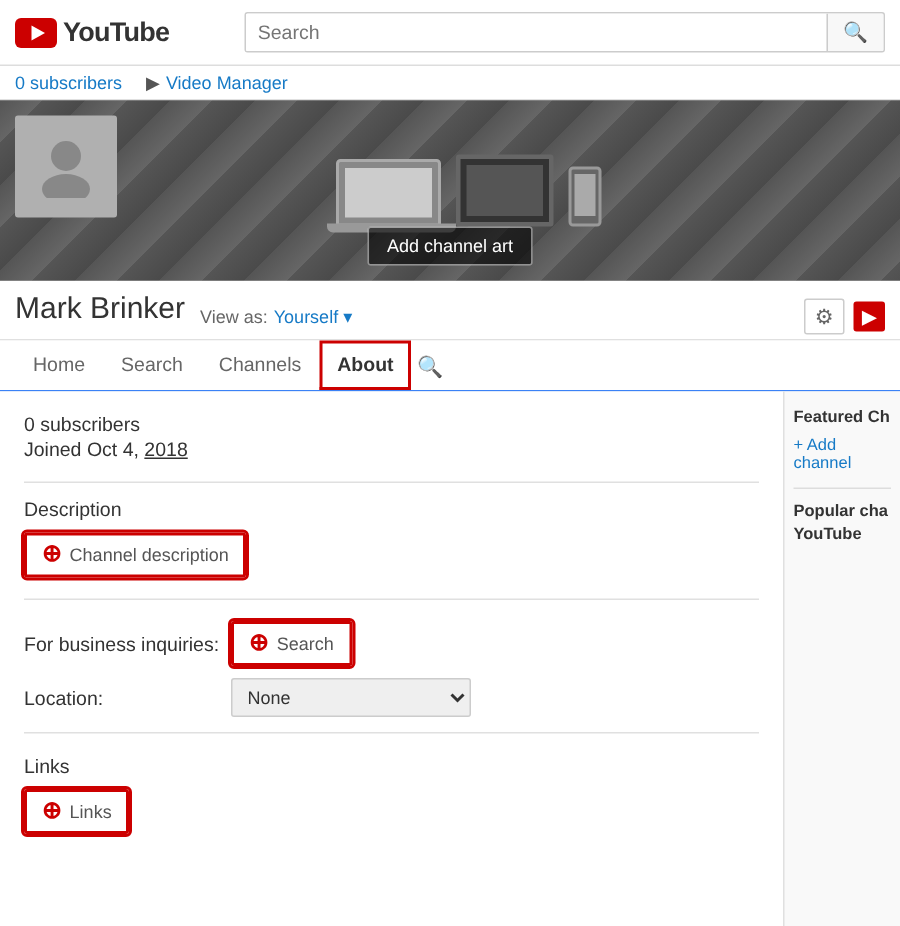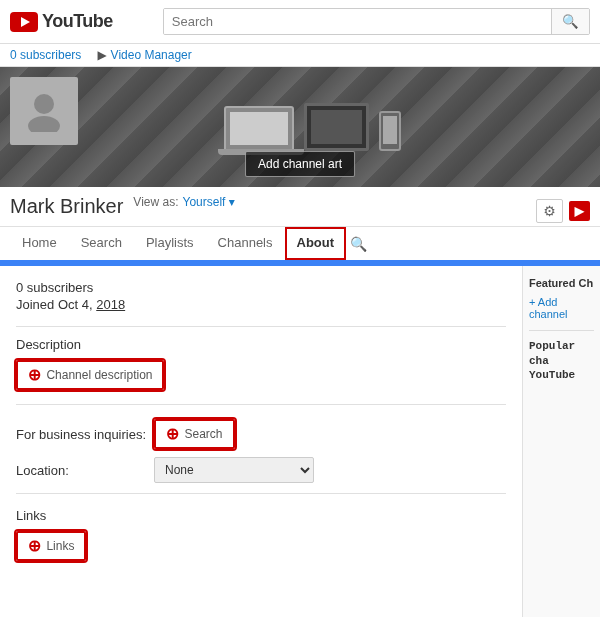--- a/index.html
+++ b/index.html
@@ -187,21 +187,21 @@
     .channel-header {
       background: #fff;
       border-bottom: 1px solid #e0e0e0;
       padding: 8px 10px 0 10px;
       display: flex;
       align-items: flex-start;
       justify-content: space-between;
     }
     .channel-name-area {
       display: flex;
-      align-items: flex-start;
+      align-items: flex-end;
       gap: 10px;
       padding-bottom: 8px;
     }
     .channel-name {
       font-size: 20px;
       font-weight: normal;
       color: #333;
     }
     .view-as {
       font-size: 12px;
@@ -237,21 +237,21 @@
       padding: 3px 6px;
       cursor: pointer;
       color: #fff;
       font-size: 12px;
       font-weight: bold;
     }
 
     
     .nav-tabs {
       background: #fff;
-      border-bottom: 6px solid #3b82f6;
+      border-bottom: 1px solid #3b82f6;
       display: flex;
       align-items: center;
       padding: 0 10px;
       gap: 0;
     }
     .nav-tab {
       padding: 8px 12px;
       color: #666;
       cursor: pointer;
       font-size: 13px;
@@ -400,21 +400,20 @@
     .right-divider {
       border: none;
       border-top: 1px solid #ddd;
       margin: 8px 0;
     }
     .popular-channels-title {
       font-size: 11px;
       font-weight: bold;
       color: #333;
       line-height: 1.3;
-      font-family: Liberation Mono, monospace;
     }
 
     
     .red-box {
       outline: 2px solid #cc0000;
     }
   </style>
 </head>
 <body>
 
@@ -472,21 +471,20 @@
   </div>
   <div class="channel-icons">
     <button class="gear-btn">⚙</button>
     <button class="yt-icon-btn">▶</button>
   </div>
 </div>
 
 <div class="nav-tabs">
   <a class="nav-tab">Home</a>
   <a class="nav-tab">Search</a>
-  <a class="nav-tab">Playlists</a>
   <a class="nav-tab">Channels</a>
   <a class="nav-tab active red-box">About</a>
   <span class="nav-search-icon">🔍</span>
 </div>
 
 <div class="main-content">
 
   <div class="left-panel">
     <div class="subscribers-info">0 subscribers</div>
     <div class="joined-info">

